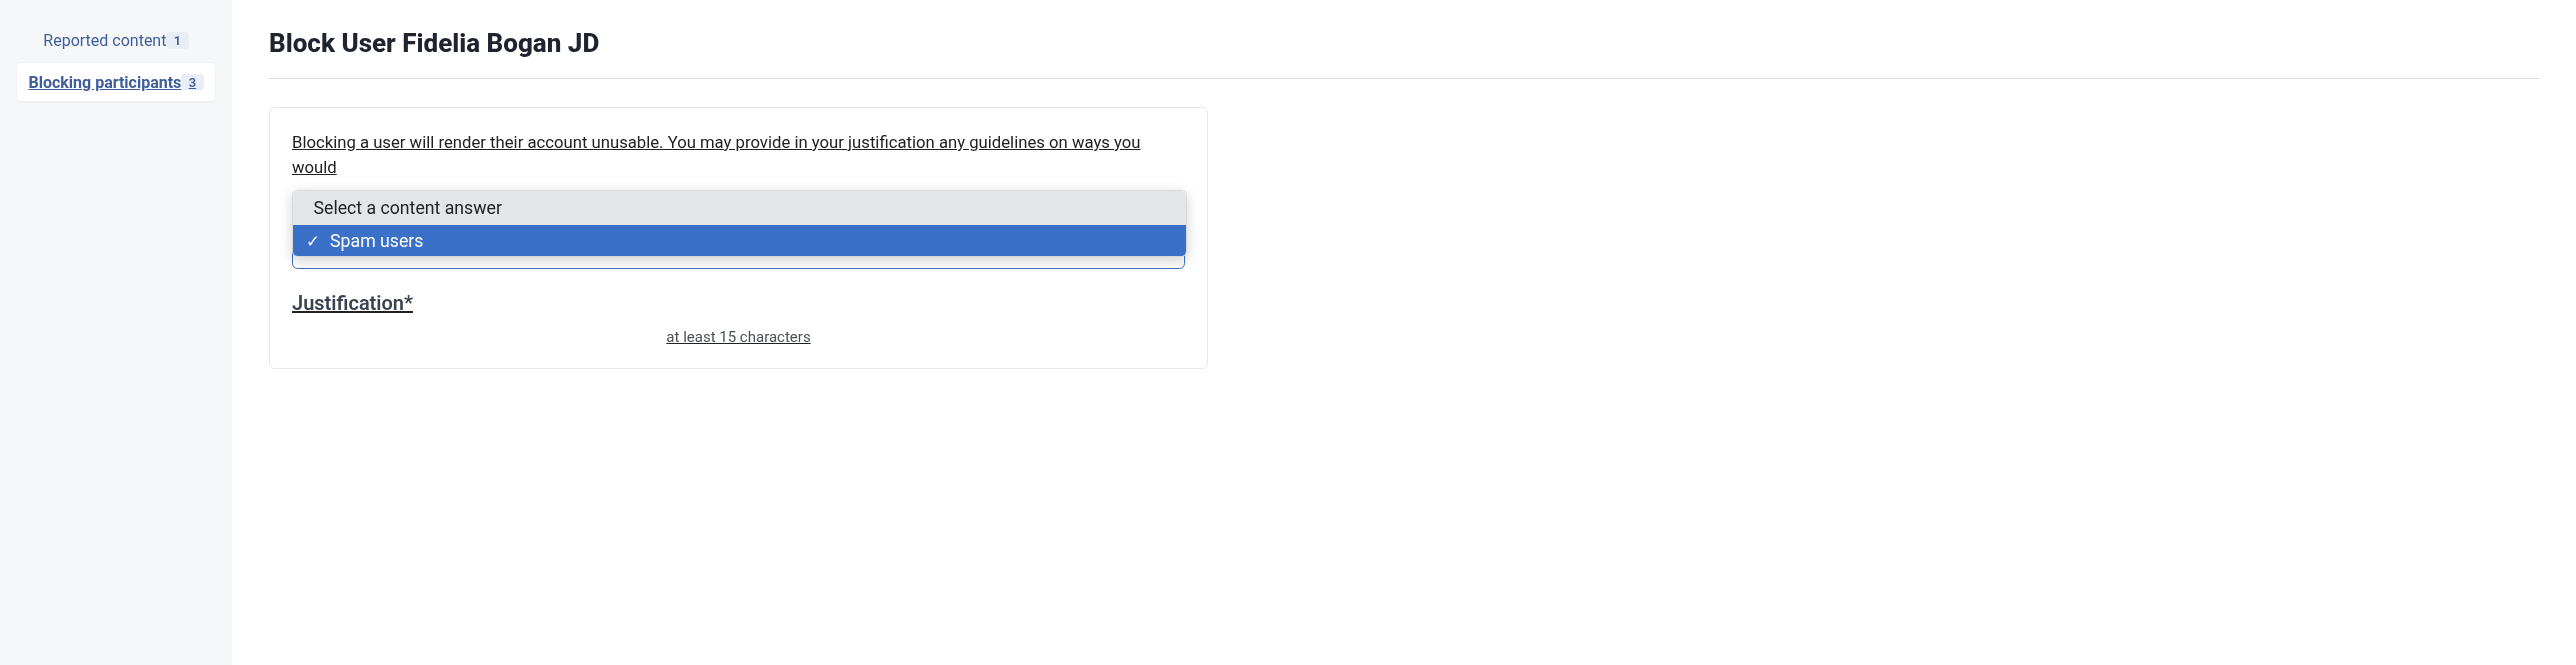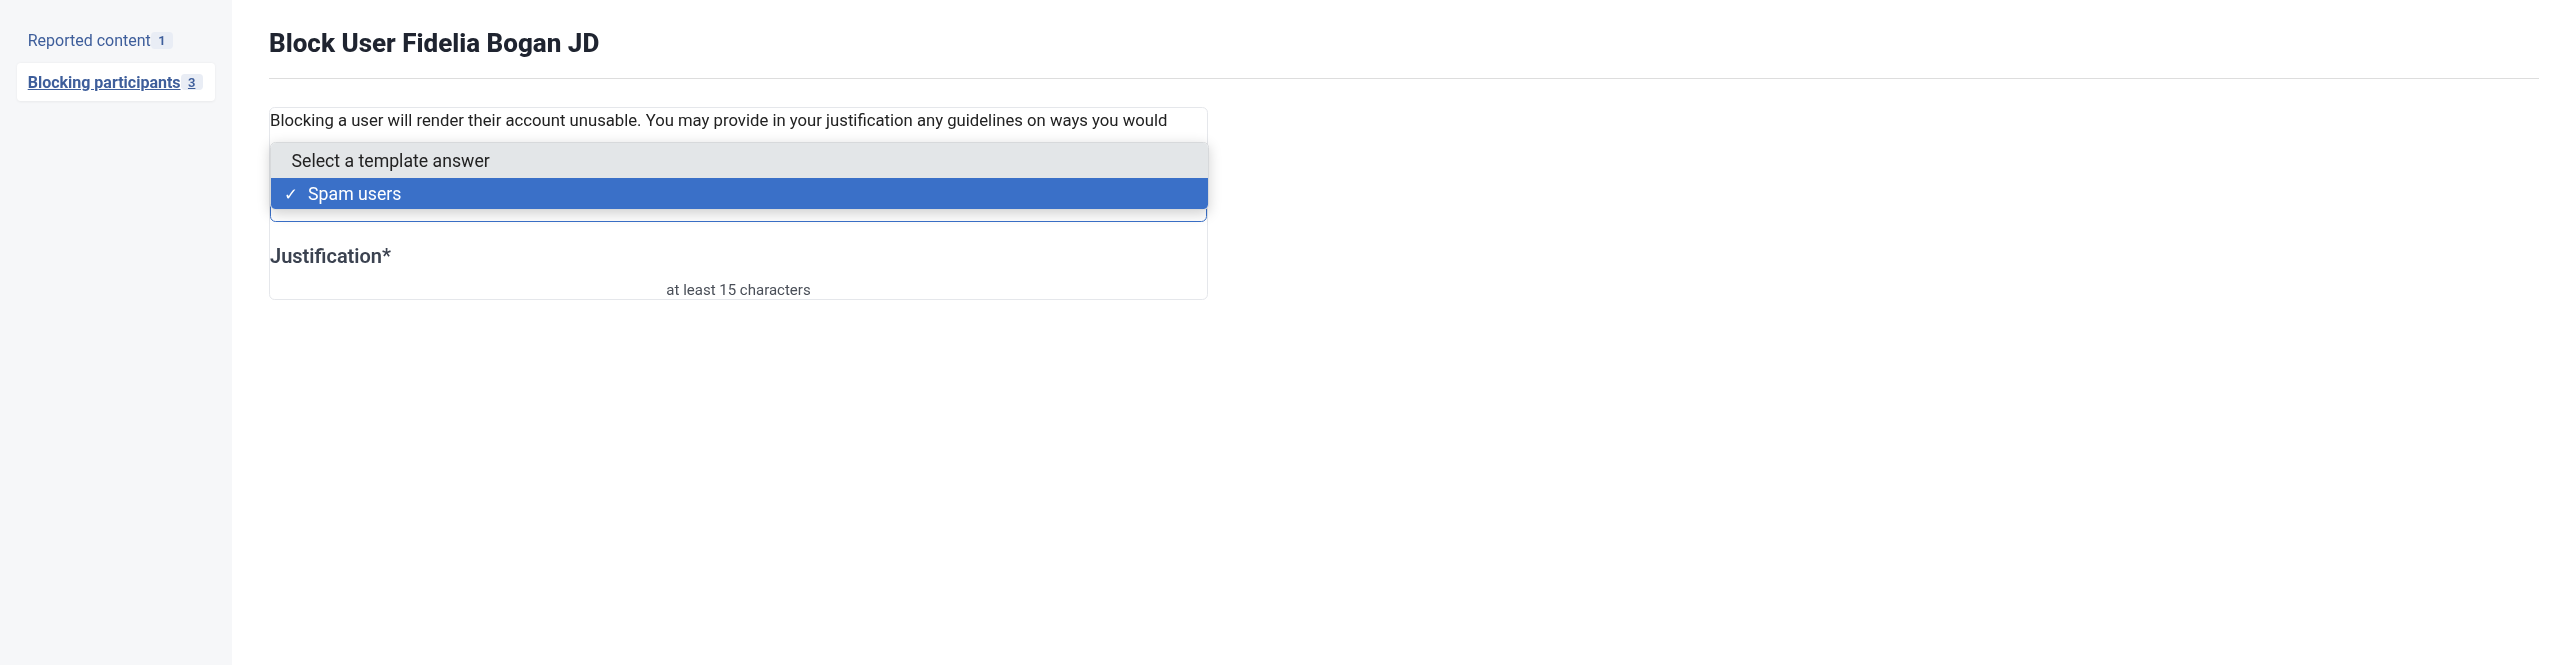--- a/index.html
+++ b/index.html
@@ -13,21 +13,21 @@
     }
     .sidebar {
       width: 232px;
       flex-shrink: 0;
       background: #f6f7f9;
       padding: 22px 16.7px;
     }
     .sidebar-item {
       display: flex;
       align-items: center;
-      justify-content: flex-start;
+      justify-content: center;
       padding: 9.3px 11px;
       border-radius: 3.7px;
       cursor: pointer;
       margin-bottom: 3.7px;
     }
     .sidebar-item .label {
       color: #3e5e9b;
       font-size: 16px;
     }
     .sidebar-item .count {
@@ -66,22 +66,24 @@
     .hr {
       border: none;
       border-top: 0.9px solid #ddd;
       margin-bottom: 28px;
     }
 
     .card {
       border: 0.9px solid #e5e7eb;
       border-radius: 5.6px;
       background: #fff;
+      padding: 22px;
       max-width: 939px;
       position: relative;
+      text-decoration: underline;
     }
     .intro-text {
       font-size: 16.7px;
       color: #222;
       line-height: 1.5;
       margin-bottom: 15px;
     }
 
     .dropdown-wrap {
       position: relative;
@@ -183,21 +185,21 @@
 <main class="main">
   <h1 class="page-title">Block User Fidelia Bogan JD</h1>
   <hr class="hr">
 
   <div class="card">
     <p class="intro-text">Blocking a user will render their account unusable. You may provide in your justification any guidelines on ways you would</p>
 
     <div class="dropdown-wrap">
       <div class="dropdown-behind"></div>
       <div class="dropdown-panel">
-        <div class="dropdown-header">Select a template answer</div>
+        <div class="dropdown-header">Select a content answer</div>
         <div class="dropdown-option">
           <span class="check">✓</span>
           <span>Spam users</span>
         </div>
       </div>
     </div>
 
     <div class="field-label">Justification*</div>
 
     <div class="hint">at least 15 characters</div>

